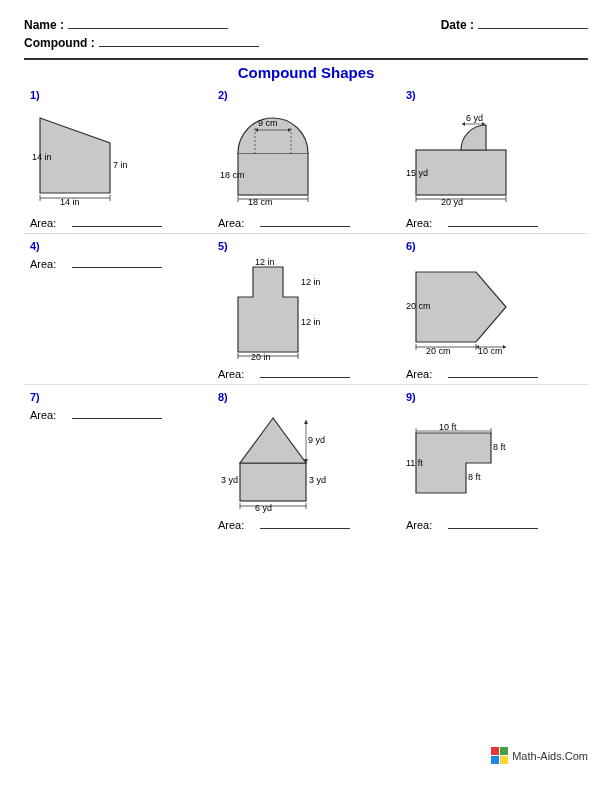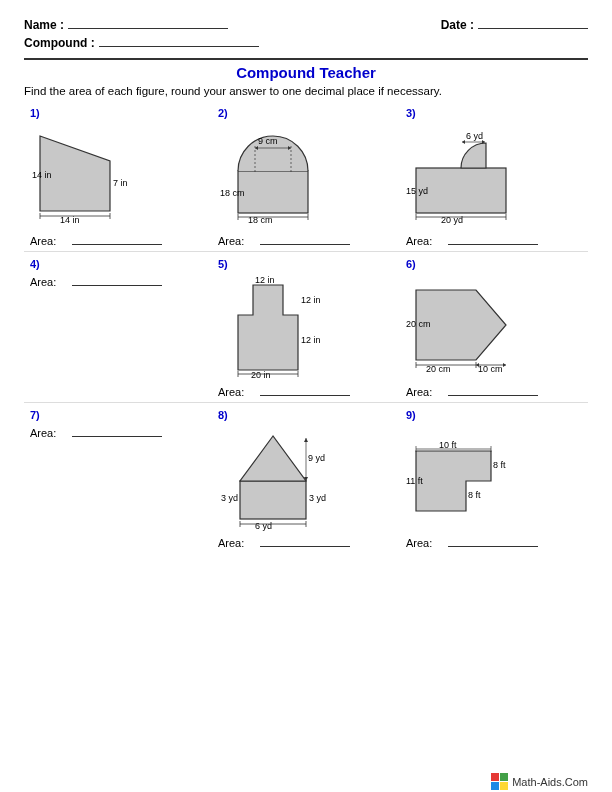--- a/index.html
+++ b/index.html
@@ -93,21 +93,21 @@
       width: 90px;
       display: inline-block;
     }
     svg text {
       font-family: Arial, sans-serif;
       font-size: 9px;
       fill: #000;
     }
     .footer {
       position: absolute;
-      bottom: 2px;
+      bottom: 28px;
       right: 24px;
       font-size: 11px;
       color: #333;
     }
     .footer-logo {
       display: flex;
       align-items: center;
       gap: 4px;
     }
     .logo-squares {
@@ -135,22 +135,21 @@
   </div>
   <div class="header-row">
     <div class="header-field">
       <span class="header-label">Compound :</span>
       <span class="header-line"></span>
     </div>
   </div>
 
   <div class="divider"></div>
 
-  <div class="title">Compound Teacher</div>
-  <div class="instructions">Find the area of each figure, round your answer to one decimal place if necessary.</div>
+  <div class="title">Compound Shapes</div>
 
   <div class="problems-grid">
 
     <div class="problem-cell">
       <span class="problem-num">1)</span>
       <div class="figure-area">
         <svg width="110" height="100">
 
           <polygon points="10,10 80,35 80,85 10,85" fill="#c8c8c8" stroke="#333" stroke-width="1.2"></polygon>
 

